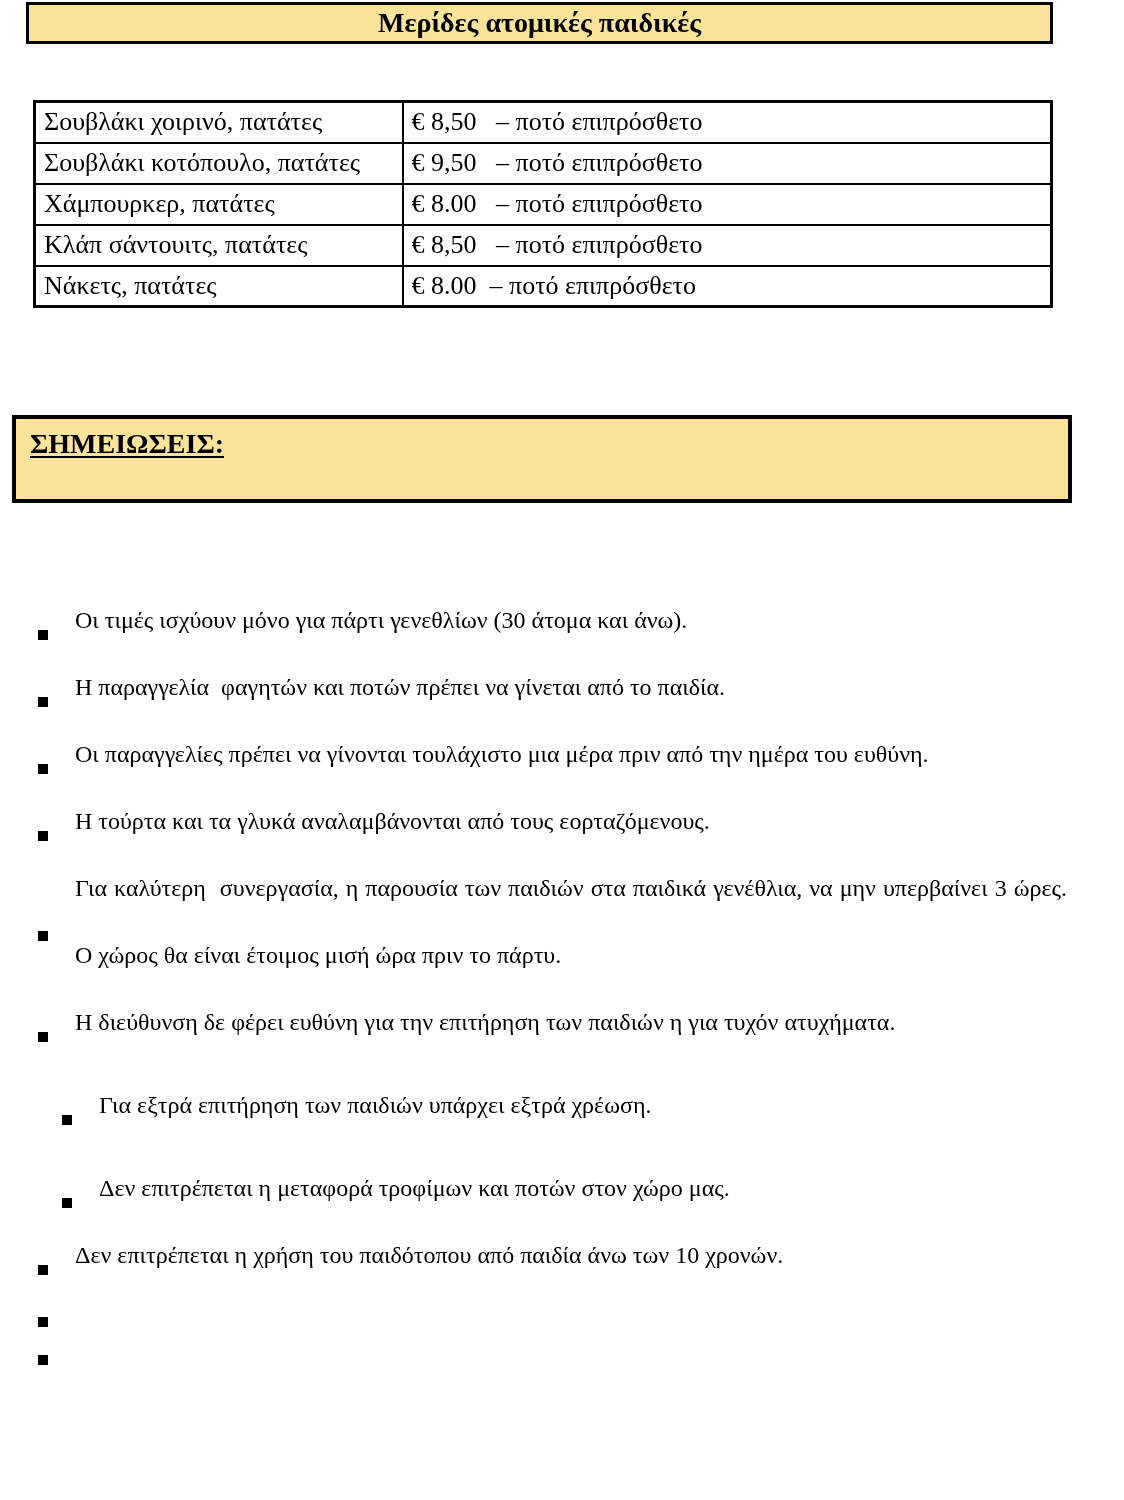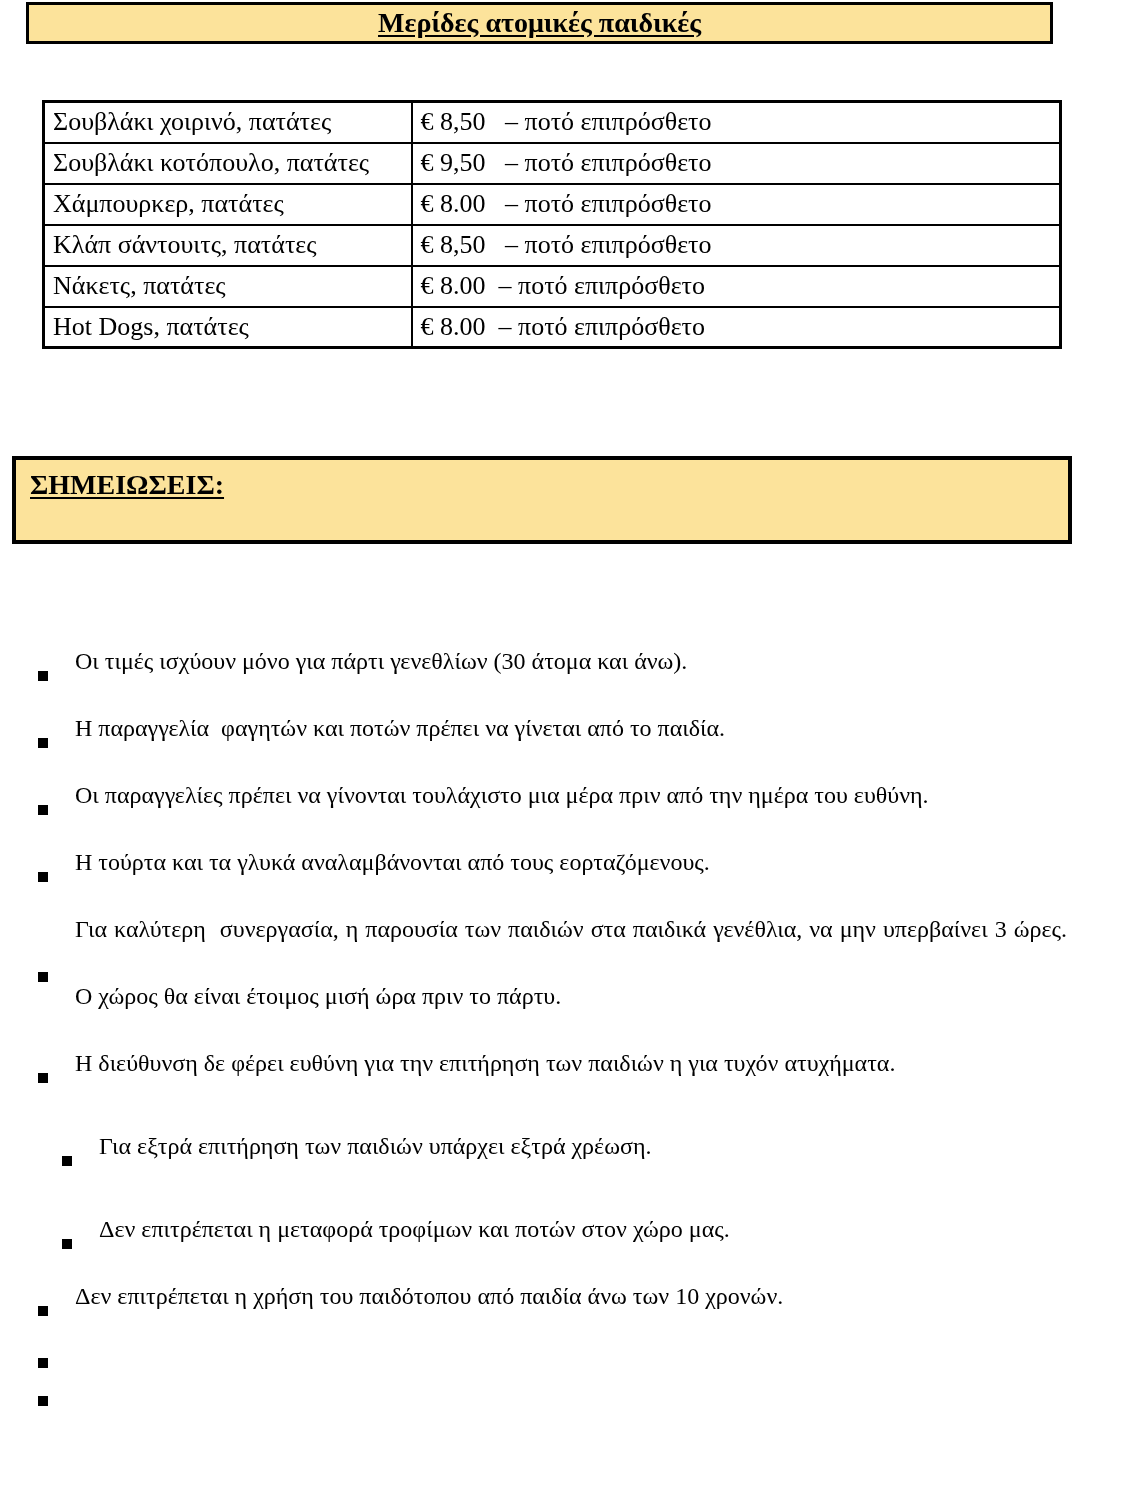--- a/index.html
+++ b/index.html
@@ -24,28 +24,27 @@
     height: 42px;
     background: var(--highlight);
     border: 3px solid var(--border);
     display: flex;
     align-items: center;
     justify-content: center;
   }
   .banner-title {
     font-size: 28px;
     font-weight: bold;
-    text-decoration: underline;
     text-underline-offset: 3px;
     white-space: pre-wrap;
   }
 
   
   table.menu {
-    margin: 56px 0 0 42px;
+    margin: 56px 0 0 33px;
     width: 1020px;
     border-collapse: collapse;
     border: 3px solid var(--border);
     font-size: 26px;
   }
   table.menu td {
     border: 2px solid var(--border);
     height: 41px;
     padding: 0 8px;
     vertical-align: middle;
@@ -117,24 +116,20 @@
       <td class="cell-price">€ 8.00   – ποτό επιπρόσθετο</td>
     </tr>
     <tr>
       <td class="cell-item">Κλάπ σάντουιτς, πατάτες</td>
       <td class="cell-price">€ 8,50   – ποτό επιπρόσθετο</td>
     </tr>
     <tr>
       <td class="cell-item">Νάκετς, πατάτες</td>
       <td class="cell-price">€ 8.00  – ποτό επιπρόσθετο</td>
     </tr>
-    <tr>
-      <td class="cell-item">Hot Dogs, πατάτες</td>
-      <td class="cell-price">€ 8.00  – ποτό επιπρόσθετο</td>
-    </tr>
   </tbody>
 </table>
 
 <div class="notes-box">
   <span class="notes-heading">ΣΗΜΕΙΩΣΕΙΣ:</span>
 </div>
 
 <ul class="notes-list">
   <li>
     <span class="bullet-square"></span>

